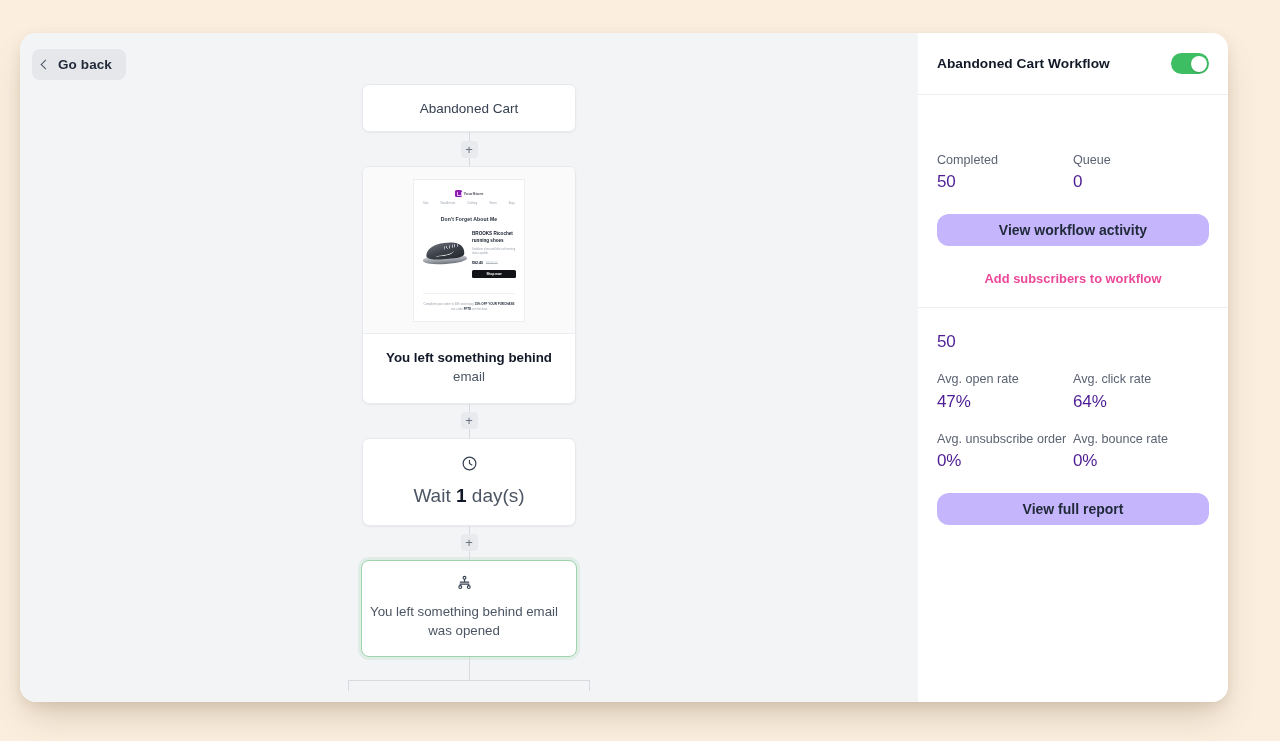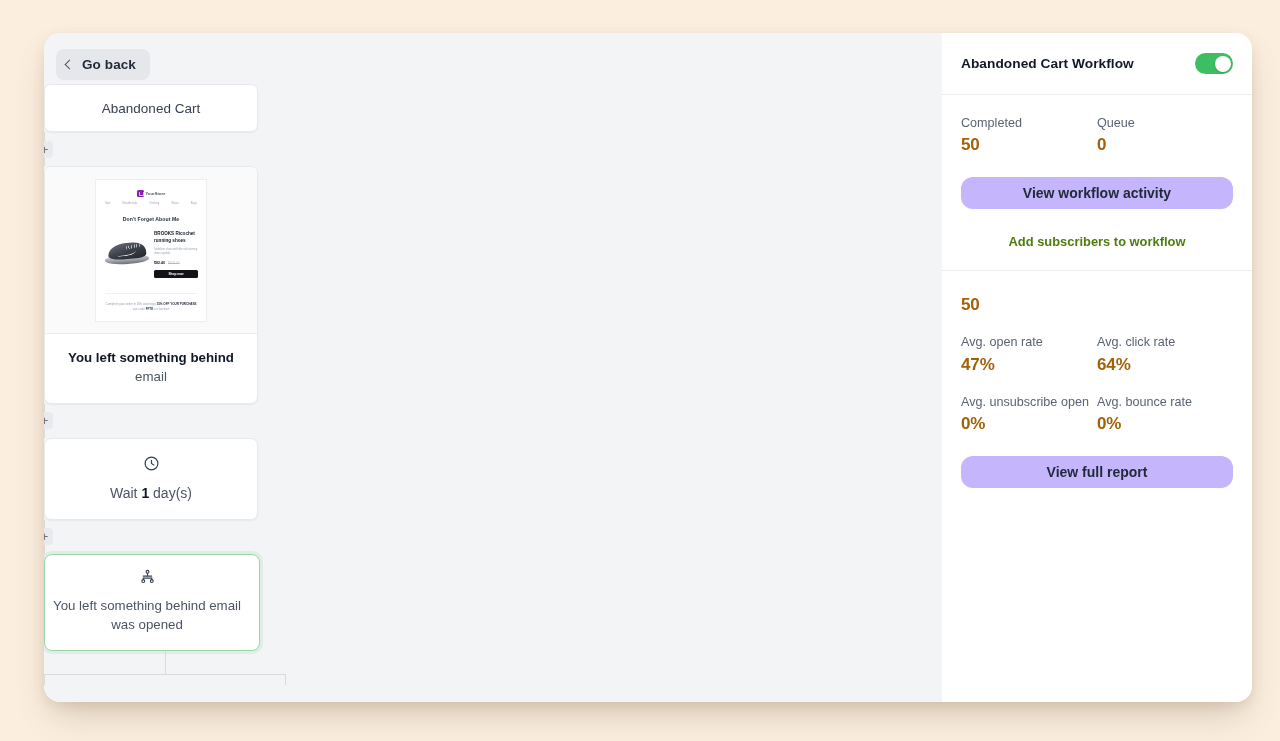--- a/index.html
+++ b/index.html
@@ -12,21 +12,21 @@
 
   body {
     background: #fbeede;
     font-family: "Liberation Sans", sans-serif;
     -webkit-font-smoothing: antialiased;
   }
 
   
   .app-window {
     position: absolute;
-    left: 44px;
+    left: 20px;
     top: 33px;
     width: 1208px;
     height: 669px;
     background: #f3f4f6;
     border-radius: 16px;
     box-shadow: 0 18px 34px -8px rgba(120, 98, 70, 0.30),
                 0 4px 12px rgba(120, 98, 70, 0.12);
     overflow: hidden;
     display: flex;
   }
@@ -71,20 +71,21 @@
   }
 
   
   .flow {
     position: absolute;
     left: 0;
     top: 51px;
     width: 898px;
     display: flex;
     flex-direction: column;
+    align-items: center;
   }
 
   .node {
     width: 214px;
     background: #ffffff;
     border: 1px solid #e7e9ed;
     border-radius: 7px;
     box-shadow: 0 1px 2px rgba(16, 24, 40, 0.05);
   }
 
@@ -252,21 +253,21 @@
     color: #4b5563;
   }
   .email-caption b { color: #111827; font-weight: bold; }
 
   
   .node-wait {
     padding: 16px 10px 18px 10px;
     text-align: center;
   }
   .node-wait .icon { display: block; margin: 0 auto 9px auto; }
-  .node-wait .txt { font-size: 14px; color: #4b5563; }
+  .node-wait .txt { font-size: 19px; color: #4b5563; }
   .node-wait .txt b { color: #111827; font-weight: bold; }
 
   
   .node-cond {
     width: 216px;
     background: #ffffff;
     border: 1.6px solid #9ed4ab;
     border-radius: 8px;
     box-shadow: 0 0 0 3px rgba(157, 212, 171, 0.22);
     padding: 14px 16px 16px 6px;
@@ -331,43 +332,44 @@
   }
 
   .panel-sec {
     padding: 20px 19px 21px 19px;
     border-bottom: 1px solid #eceef1;
   }
   .panel-sec.last { border-bottom: none; }
 
   .stat-grid {
     display: flex;
+    margin-top: 37px;
   }
   .stat-grid .cell { width: 50%; }
   .stat-label {
     font-size: 12.6px; color: #5b6372; line-height: 1.3;
   }
   .stat-value {
     margin-top: 4px;
-    font-size: 17px; font-weight: bold; color: #a16207;
+    font-size: 17px; font-weight: normal; color: #4c1d95;
     letter-spacing: -0.1px;
   }
 
   .btn-soft {
     width: 100%; height: 32px;
     background: #c4b5fd; border: none; border-radius: 12px;
     font-family: inherit; font-size: 14px; font-weight: bold;
     color: #1f2937; cursor: pointer;
     display: flex; align-items: center; justify-content: center;
   }
   .btn-link {
     width: 100%;
     background: transparent; border: none; cursor: pointer;
     font-family: inherit; font-size: 12.9px; font-weight: bold;
-    color: #4d7c0f;
+    color: #ec4899;
     padding: 0;
     display: flex; align-items: center; justify-content: center;
   }
 
   .mt-22 { margin-top: 22px; }
   .mt-25 { margin-top: 25px; }
   .mt-19 { margin-top: 19px; }
 </style>
 </head>
 <body>
@@ -531,21 +533,21 @@
           <div class="stat-value">47%</div>
         </div>
         <div class="cell">
           <div class="stat-label">Avg. click rate</div>
           <div class="stat-value">64%</div>
         </div>
       </div>
 
       <div class="stat-grid mt-19">
         <div class="cell">
-          <div class="stat-label">Avg. unsubscribe open</div>
+          <div class="stat-label">Avg. unsubscribe order</div>
           <div class="stat-value">0%</div>
         </div>
         <div class="cell">
           <div class="stat-label">Avg. bounce rate</div>
           <div class="stat-value">0%</div>
         </div>
       </div>
 
       <button class="btn-soft mt-22">
         <span>View full report</span>

